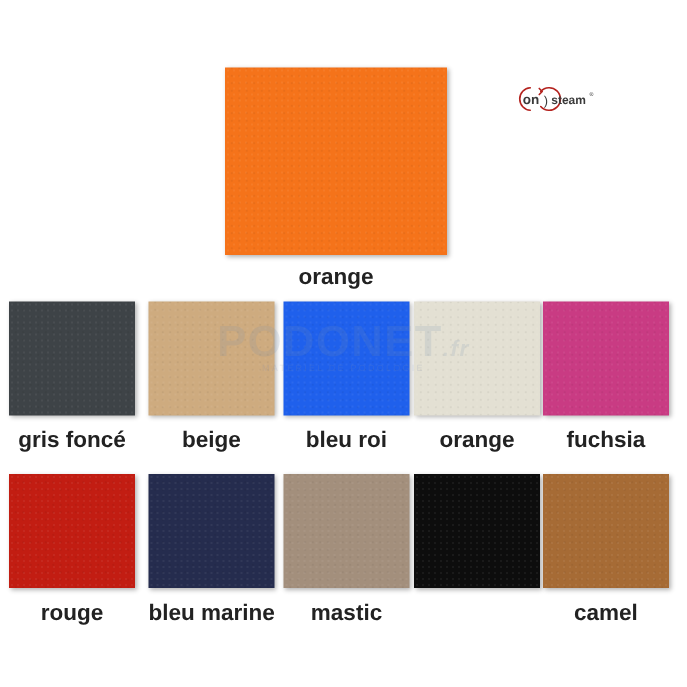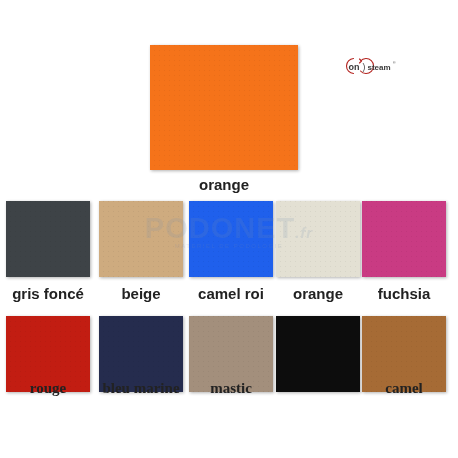--- a/index.html
+++ b/index.html
@@ -116,21 +116,21 @@
     width: 84px;
     height: 76px;
   }
   .grid-label {
     width: 84px;
   }
 
   .row2 { top: 201px; }
   .row2-label { top: 285px; }
   .row3 { top: 316px; }
-  .row3-label { top: 380px; font-family: Liberation Serif, serif; }
+  .row3-label { top: 400px; }
 
   .col1 { left: 6px; }
   .col2 { left: 99px; }
   .col3 { left: 189px; }
   .col4 { left: 276px; }
   .col5 { left: 362px; }
 </style>
 </head>
 <body style="background-color: rgb(255, 255, 255);">
 
@@ -159,21 +159,21 @@
   <div id="label-orange" class="label">orange</div>
 
   <div class="swatch grid-swatch row2 col1" style="background-color: rgb(62, 67, 71);"></div>
   <div class="swatch grid-swatch row2 col2" style="background-color: rgb(206, 171, 127);"></div>
   <div class="swatch grid-swatch row2 col3" style="background-color: rgb(31, 96, 236);"></div>
   <div class="swatch grid-swatch row2 col4" style="background-color: rgb(227, 224, 211);"></div>
   <div class="swatch grid-swatch row2 col5" style="background-color: rgb(201, 59, 131);"></div>
 
   <div class="label grid-label row2-label col1">gris foncé</div>
   <div class="label grid-label row2-label col2">beige</div>
-  <div class="label grid-label row2-label col3">camel roi</div>
+  <div class="label grid-label row2-label col3">bleu roi</div>
   <div class="label grid-label row2-label col4">orange</div>
   <div class="label grid-label row2-label col5">fuchsia</div>
 
   <div class="swatch grid-swatch row3 col1" style="background-color: rgb(194, 29, 18);"></div>
   <div class="swatch grid-swatch row3 col2" style="background-color: rgb(37, 44, 78);"></div>
   <div class="swatch grid-swatch row3 col3" style="background-color: rgb(163, 143, 124);"></div>
   <div class="swatch grid-swatch row3 col4" style="background-color: rgb(13, 13, 13);"></div>
   <div class="swatch grid-swatch row3 col5" style="background-color: rgb(166, 107, 53);"></div>
 
   <div class="label grid-label row3-label col1">rouge</div>

